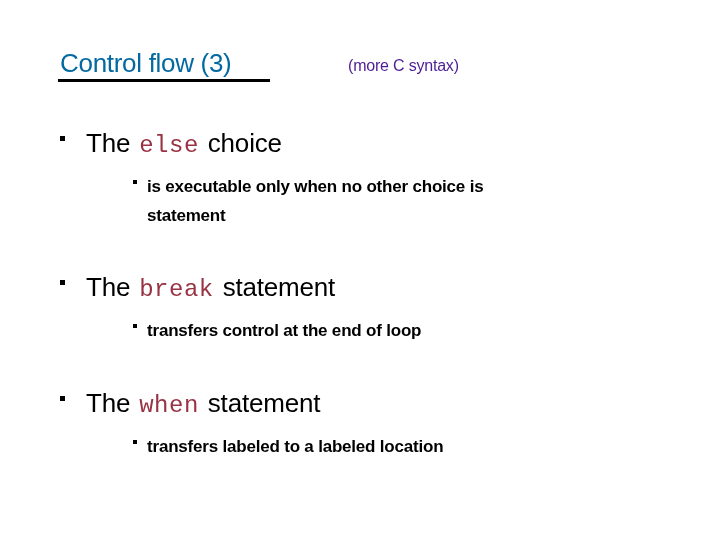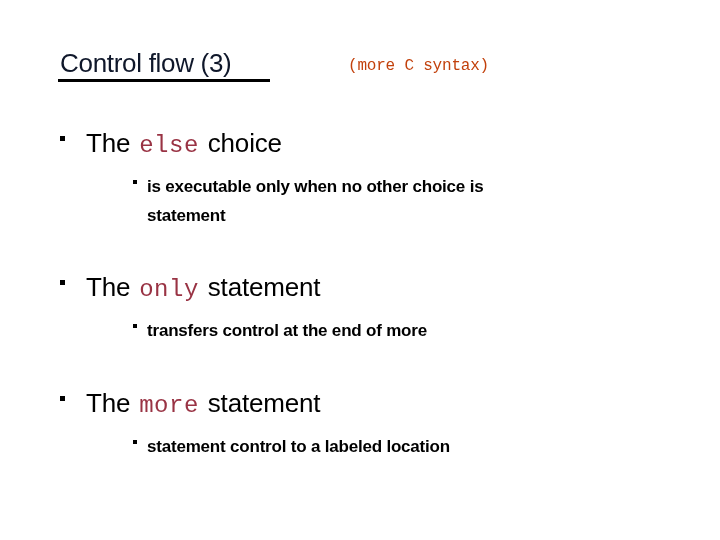--- a/index.html
+++ b/index.html
@@ -30,40 +30,39 @@
     height: 40px;
   }
   .slide-title {
     position: absolute;
     left: 2px;
     top: 0px;
     font-size: 26px;
     line-height: 30px;
     letter-spacing: -0.3px;
     white-space: nowrap;
-    color: #0f172a;
+    color: #0369a1;
   }
   .title-rule {
     position: absolute;
     left: 0px;
     top: 31px;
     width: 212px;
     height: 3px;
     background: #000000;
   }
   .subtitle {
     position: absolute;
     left: 290px;
     top: 8px;
     font-size: 16px;
     line-height: 20px;
     letter-spacing: -0.2px;
     white-space: nowrap;
-    color: #c2410c;
-    font-family: Liberation Mono, monospace;
+    color: #4c1d95;
   }
 
   
   .bullet-block {
     position: absolute;
     left: 0;
     width: 720px;
   }
   .b1 { top: 126px; }
   .b2 { top: 270px; }
@@ -151,39 +150,39 @@
         <div class="sub-line">is executable only when no other choice is</div>
         <div class="sub-line">statement</div>
       </div>
     </div>
   </div>
 
   <div class="bullet-block b2">
     <div class="main-bullet">
       <span class="main-dot"></span>
       <div class="main-text">
-        <span>The</span><span class="sp"></span><span class="kw">only</span><span class="sp"></span><span>statement</span>
+        <span>The</span><span class="sp"></span><span class="kw">break</span><span class="sp"></span><span>statement</span>
       </div>
     </div>
     <div class="sub-bullet s2">
       <span class="sub-dot"></span>
       <div class="sub-text">
-        <div class="sub-line">transfers control at the end of more</div>
+        <div class="sub-line">transfers control at the end of loop</div>
       </div>
     </div>
   </div>
 
   <div class="bullet-block b3">
     <div class="main-bullet">
       <span class="main-dot"></span>
       <div class="main-text">
-        <span>The</span><span class="sp"></span><span class="kw">more</span><span class="sp"></span><span>statement</span>
+        <span>The</span><span class="sp"></span><span class="kw">when</span><span class="sp"></span><span>statement</span>
       </div>
     </div>
     <div class="sub-bullet s3">
       <span class="sub-dot"></span>
       <div class="sub-text">
-        <div class="sub-line">statement control to a labeled location</div>
+        <div class="sub-line">transfers labeled to a labeled location</div>
       </div>
     </div>
   </div>
 
 </div>
 
 </body></html>

